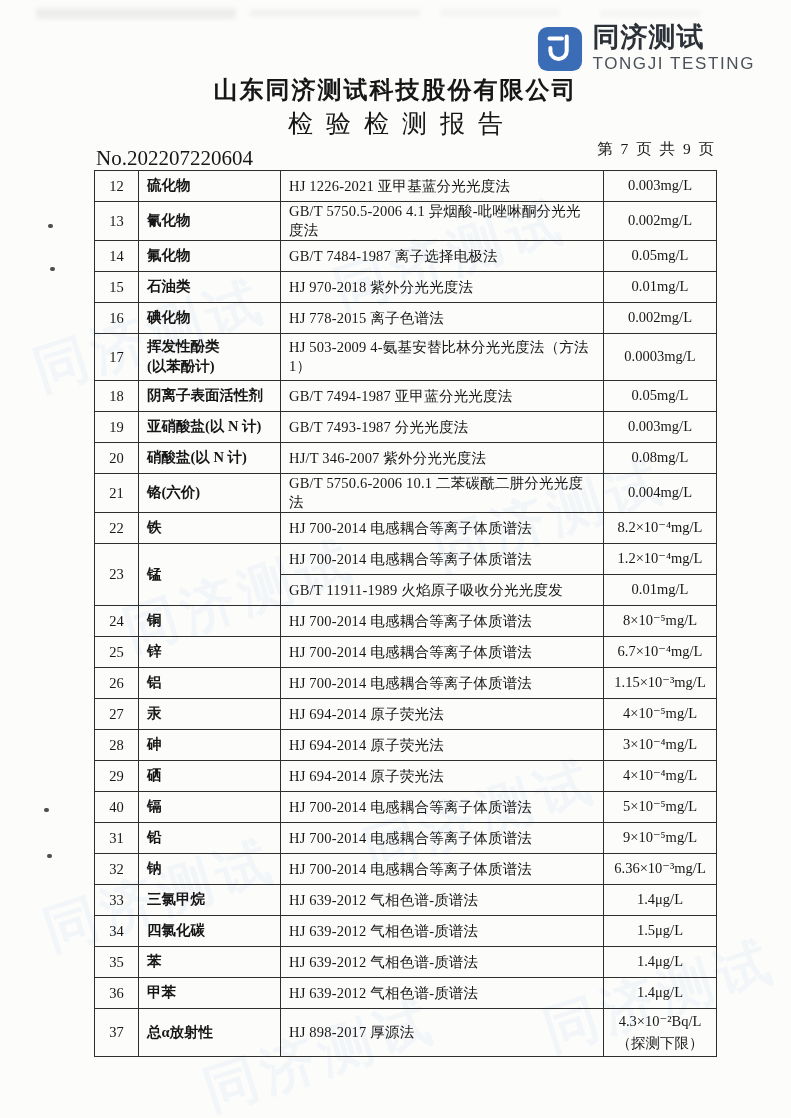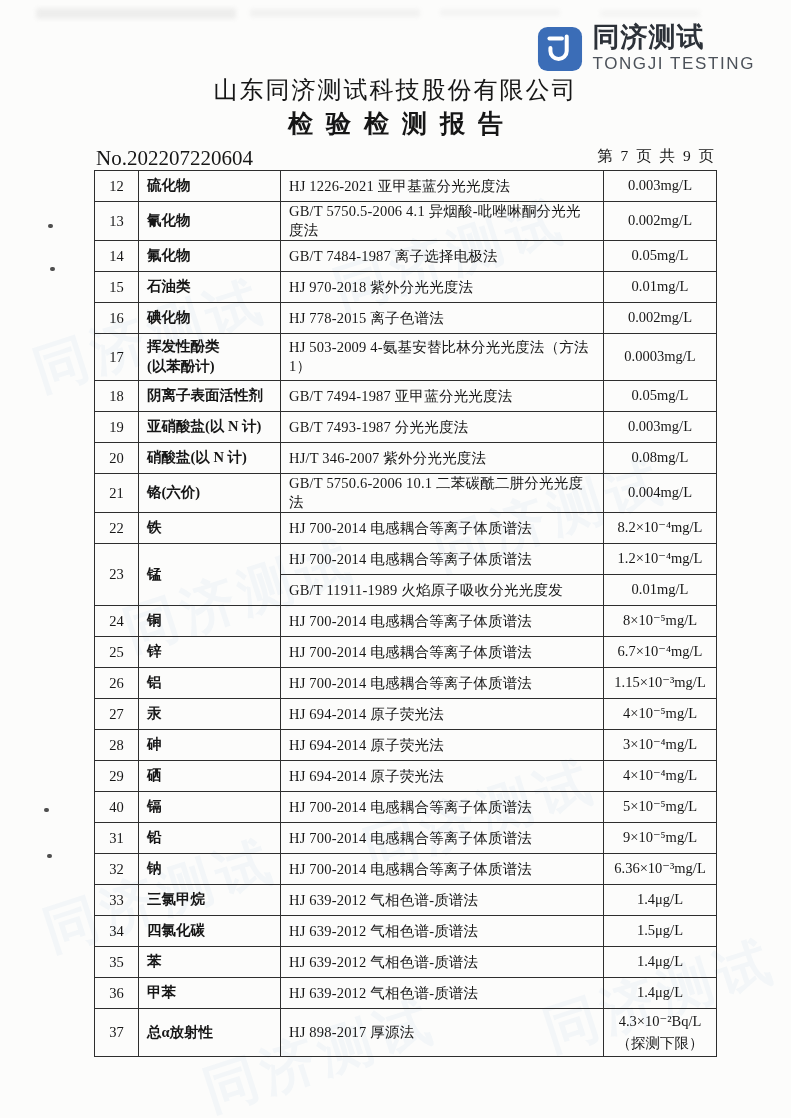--- a/index.html
+++ b/index.html
@@ -24,25 +24,25 @@
     position:absolute; font-family:"Liberation Sans",sans-serif; font-weight:bold;
     color:rgba(92,142,200,0.055); font-size:54px; letter-spacing:6px;
     transform:rotate(-18deg); white-space:nowrap; pointer-events:none;
   }
   
   .logo { position:absolute; top:24px; right:36px; display:flex; align-items:center; gap:9px; }
   .logo-icon { width:46px; height:46px; display:block; }
   .logo-cn { font-family:"Liberation Sans","DejaVu Sans",sans-serif; font-size:27px; font-weight:bold; color:#2c3138; letter-spacing:1px; line-height:1; }
   .logo-en { font-family:"Liberation Sans","DejaVu Sans",sans-serif; font-size:17px; color:#4c525a; letter-spacing:1.6px; margin-top:3px; }
   
-  .company-title { position:absolute; top:74px; left:0; width:100%; text-align:center; font-size:24px; font-weight:normal; letter-spacing:2px; }
-  .report-title { position:absolute; top:107px; left:0; width:100%; text-align:center; font-size:25px; font-weight:bold; letter-spacing:13px; text-indent:13px; }
+  .company-title { position:absolute; top:74px; left:0; width:100%; text-align:center; font-size:24px; font-weight:bold; letter-spacing:2px; }
+  .report-title { position:absolute; top:107px; left:0; width:100%; text-align:center; font-size:25px; font-weight:normal; letter-spacing:13px; text-indent:13px; }
   
   .report-no { position:absolute; left:96px; top:146px; font-size:21px; }
-  .page-no  { position:absolute; right:75px; top:146px; font-size:15.5px; letter-spacing:2px; }
+  .page-no  { position:absolute; right:75px; top:139px; font-size:15.5px; letter-spacing:2px; }
   
   table.report { position:absolute; left:94px; top:170px; width:622px; border-collapse:collapse; table-layout:fixed; }
   table.report td { border:1px solid #2e2e2e; font-size:14.5px; padding:0 8px; overflow:hidden; }
   table.report tr { height:31px; }
   table.report tr.tall { height:47px; }
   table.report tr.tall2 { height:48px; }
   td.no { text-align:center; padding:0 2px; }
   td.val { text-align:center; padding:0 3px; line-height:1.45; }
   td.item { line-height:1.35;font-weight:bold; }
   td.method { letter-spacing:.2px; }

